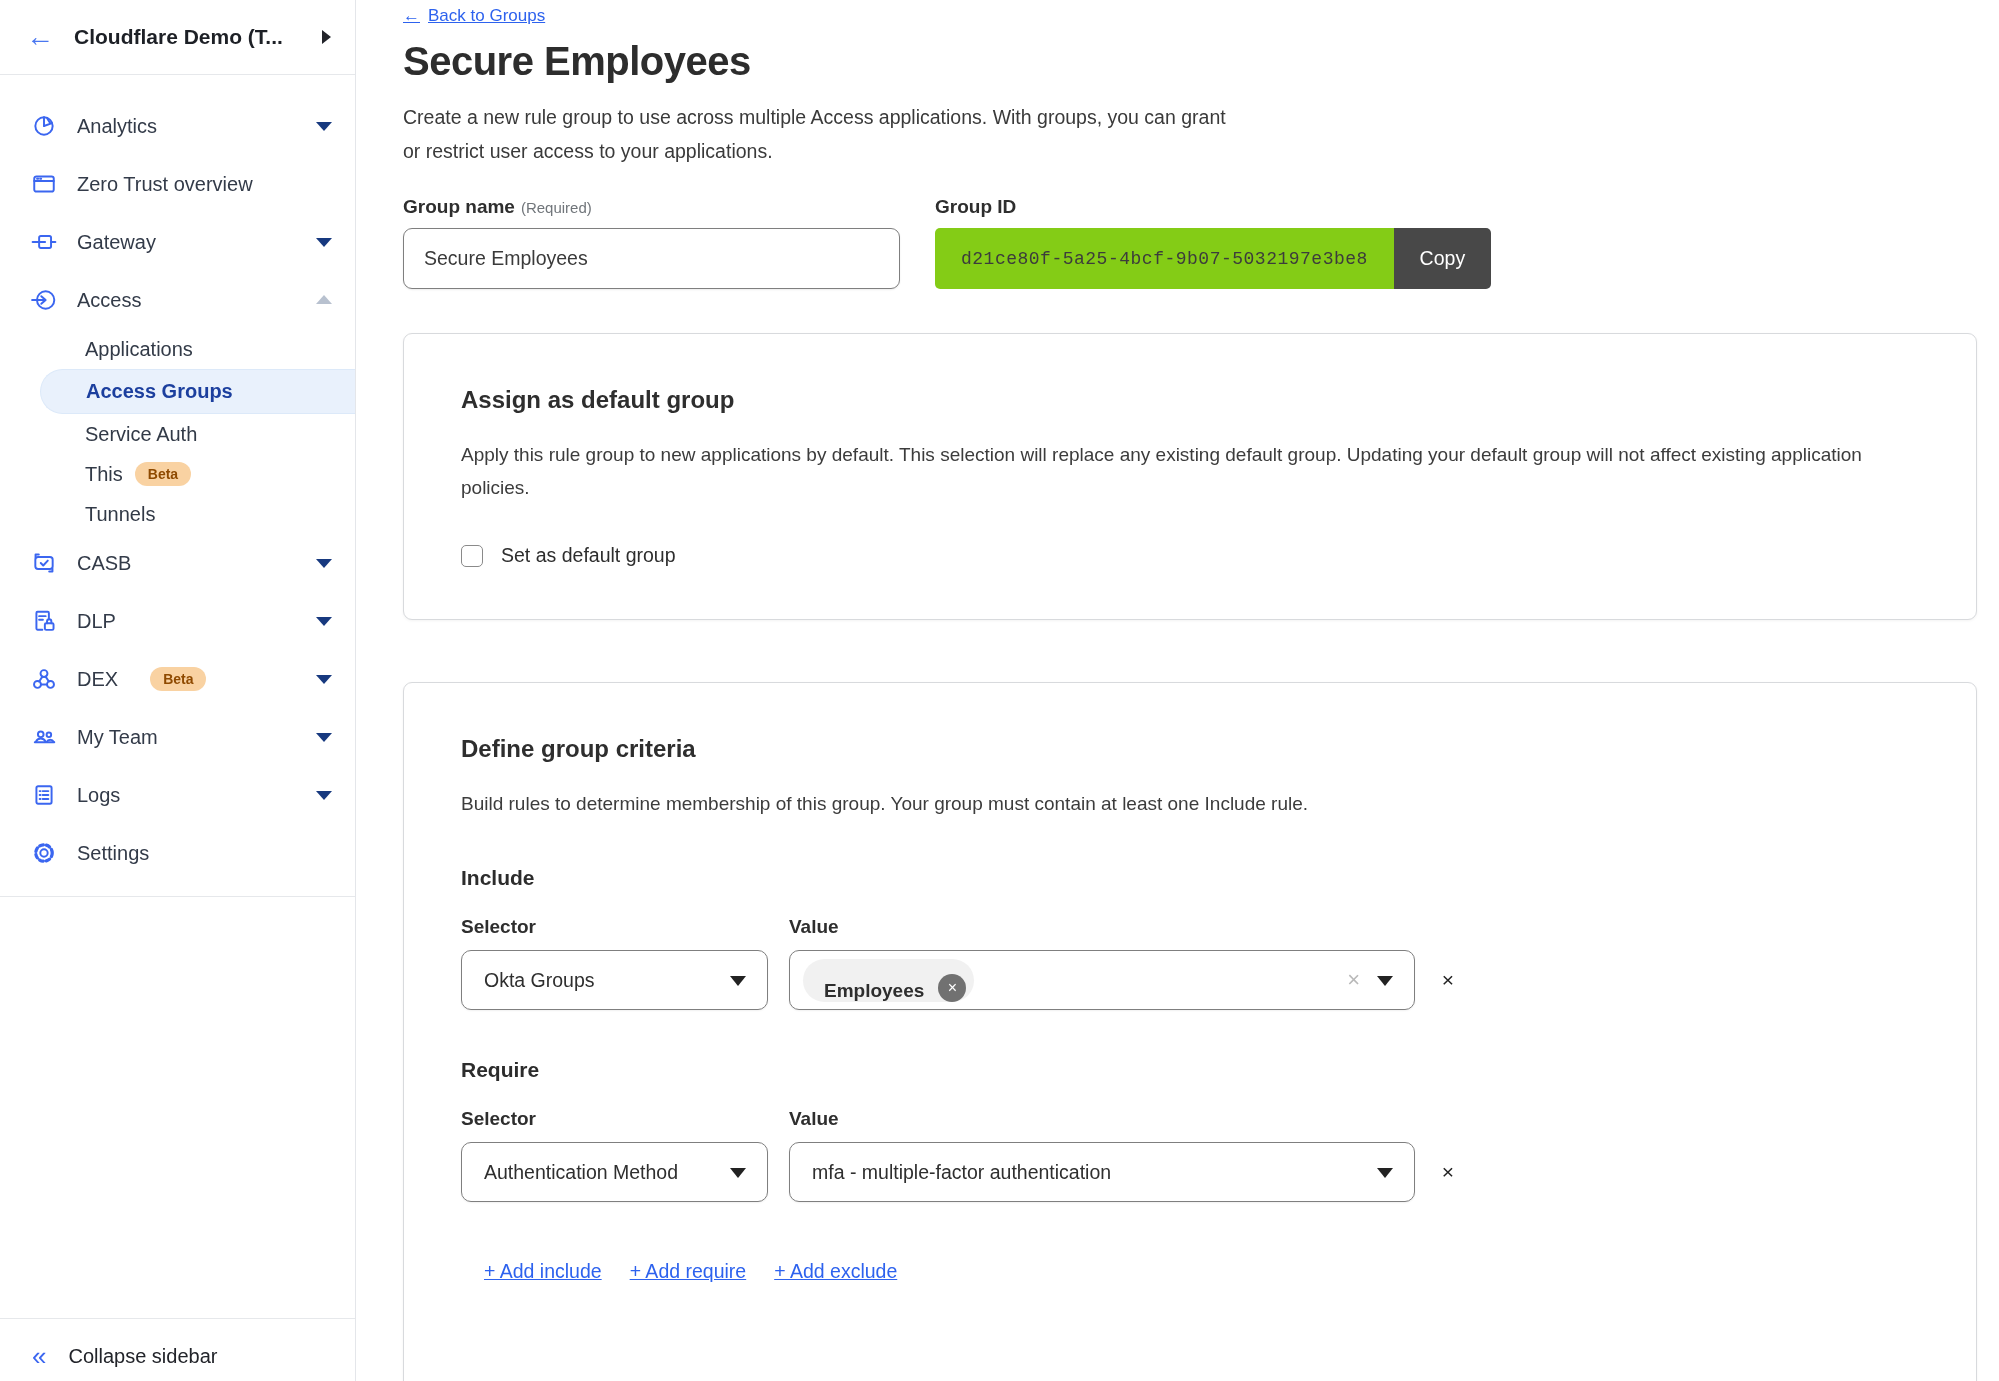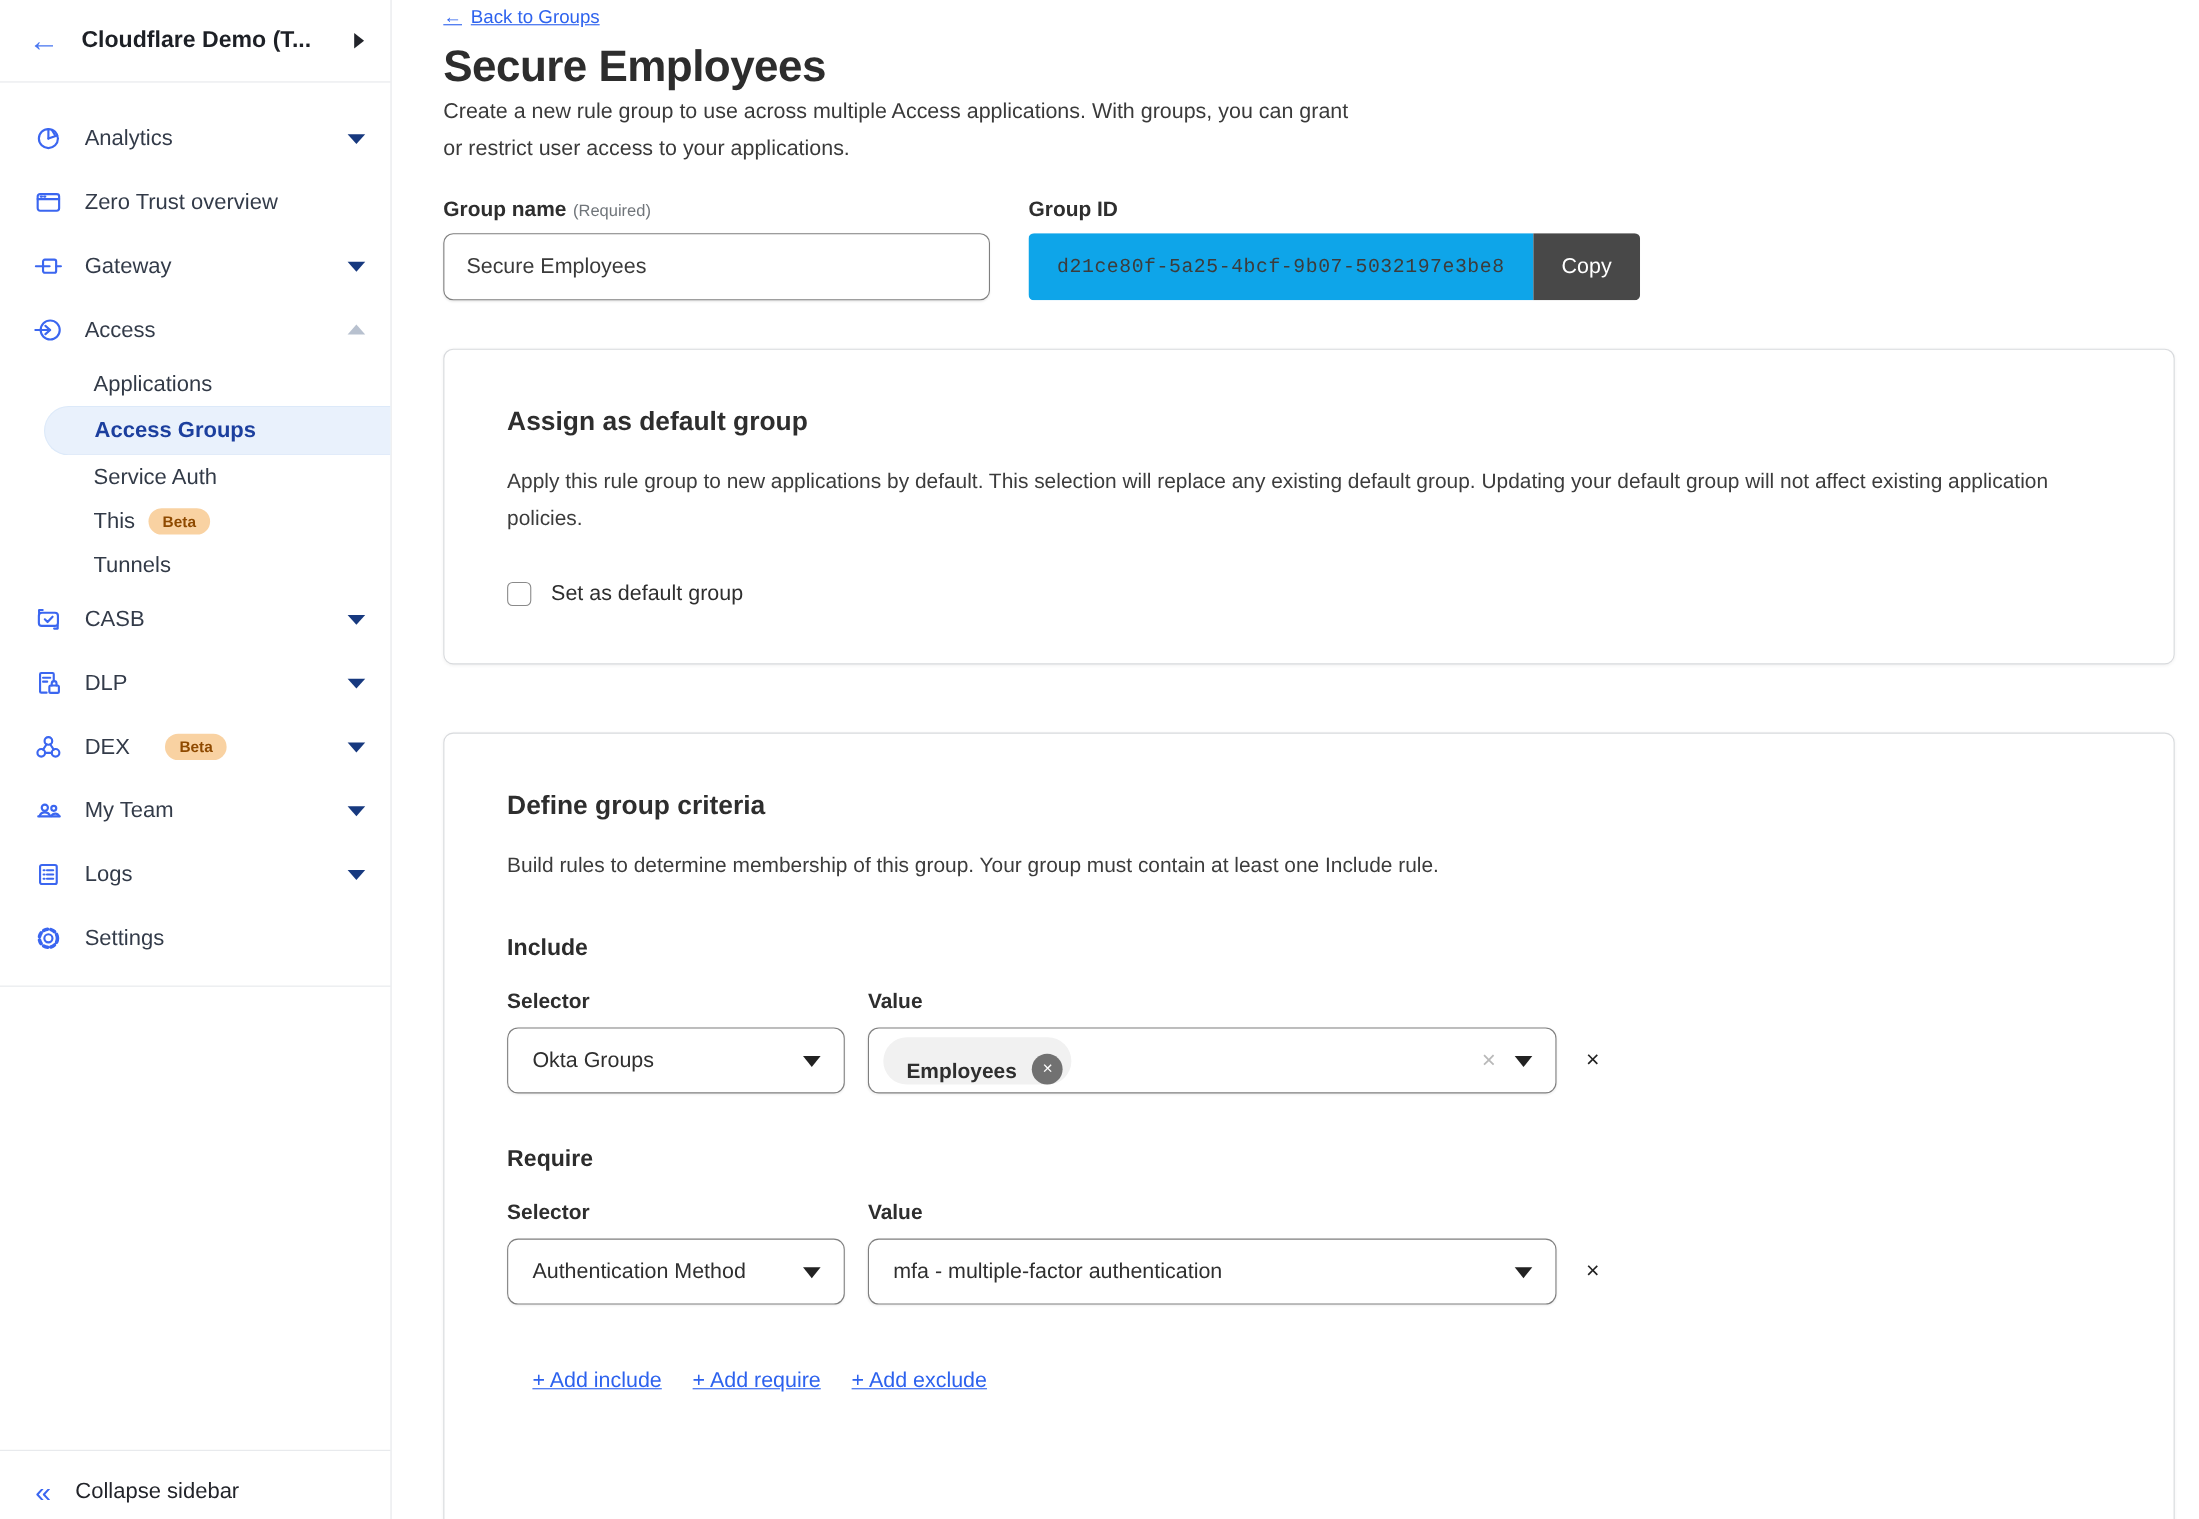--- a/index.html
+++ b/index.html
@@ -56,34 +56,34 @@
   .collapse-glyph { color:#3b66f0; font-size:26px; line-height:1; }
   .collapse-lbl { font-size:20px; color:#22242a; }
 
   
   .main { flex:1; padding:6px 0 0 47px; }
   .back-link {
     display:inline-flex; gap:8px; align-items:baseline;
     color:#2d62ee; font-size:17px; text-decoration:underline; cursor:pointer;
   }
   .page-title { margin-top:13px; font-size:40px; font-weight:bold; color:#2d2d2d; letter-spacing:-0.5px; }
-  .page-desc { margin-top:0; font-size:19.5px; line-height:34px; color:#3a3a3a; }
+  .page-desc { margin-top:16px; font-size:19.5px; line-height:34px; color:#3a3a3a; }
 
   .form-row { margin-top:28px; display:flex; gap:35px; }
   .field-label { font-size:19px; font-weight:bold; color:#2e2e2e; }
   .req-hint { font-size:15px; font-weight:normal; color:#70757a; margin-left:6px; }
   .text-input {
     display:block; margin-top:10px; width:497px; height:61px;
     border:1px solid #7f7f7f; border-radius:9px; padding:0 20px;
     font-size:19.5px; color:#3a3a3a; font-family:"Liberation Sans", sans-serif;
     background:#fff; outline:none; box-shadow:0 1px 2px rgba(0,0,0,0.08);
   }
   .groupid-wrap { margin-top:10px; display:flex; height:61px; border-radius:5px; overflow:hidden; }
   .groupid-code {
-    background:#0ea5e9; display:flex; align-items:center; padding:0 26px;
+    background:#84cc16; display:flex; align-items:center; padding:0 26px;
     font-family:"Liberation Mono", monospace; font-size:18px; color:#3c3c3c; letter-spacing:0.5px;
   }
   .copy-btn {
     background:#484848; color:#ffffff; width:97px; font-size:19.5px;
     display:flex; align-items:center; justify-content:center; cursor:pointer; border:none;
     font-family:Liberation Sans, sans-serif;
   }
 
   .card {
     width:1574px; background:#fff; border:1px solid #d8dadd; border-radius:9px;

